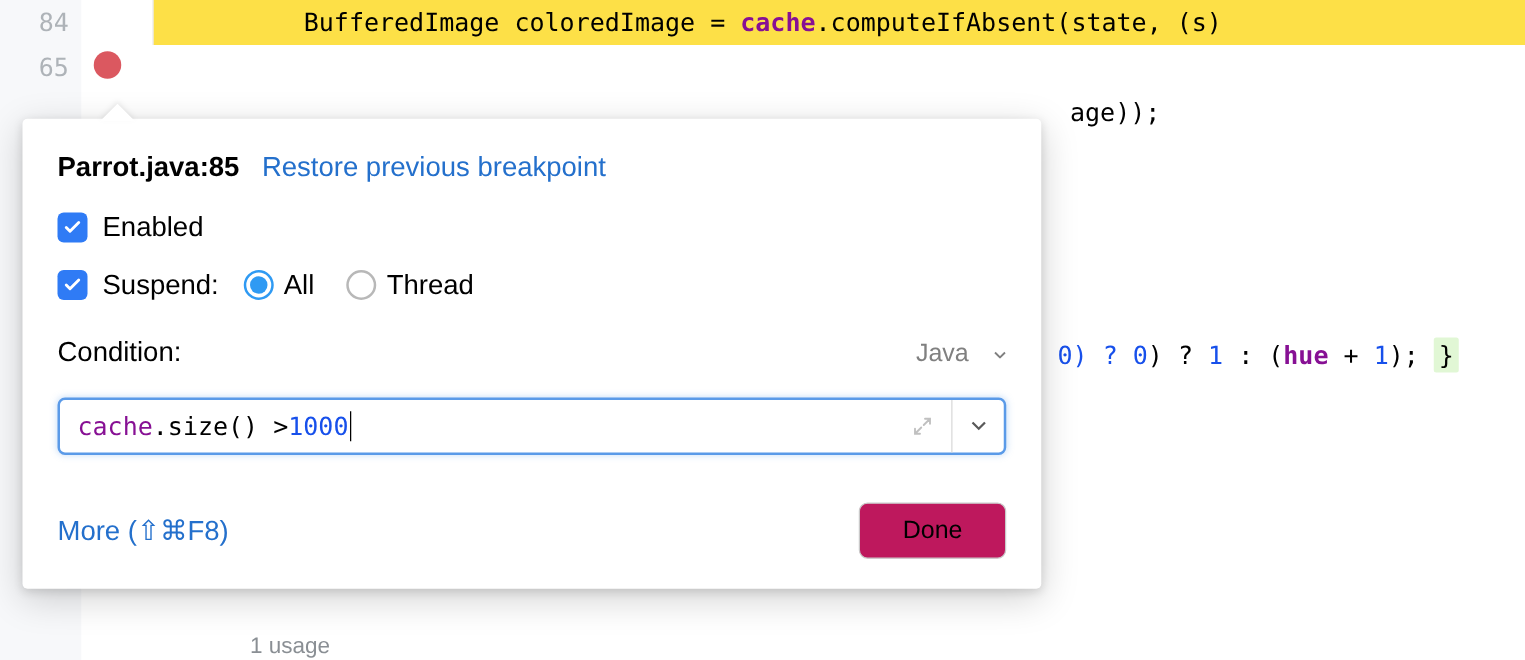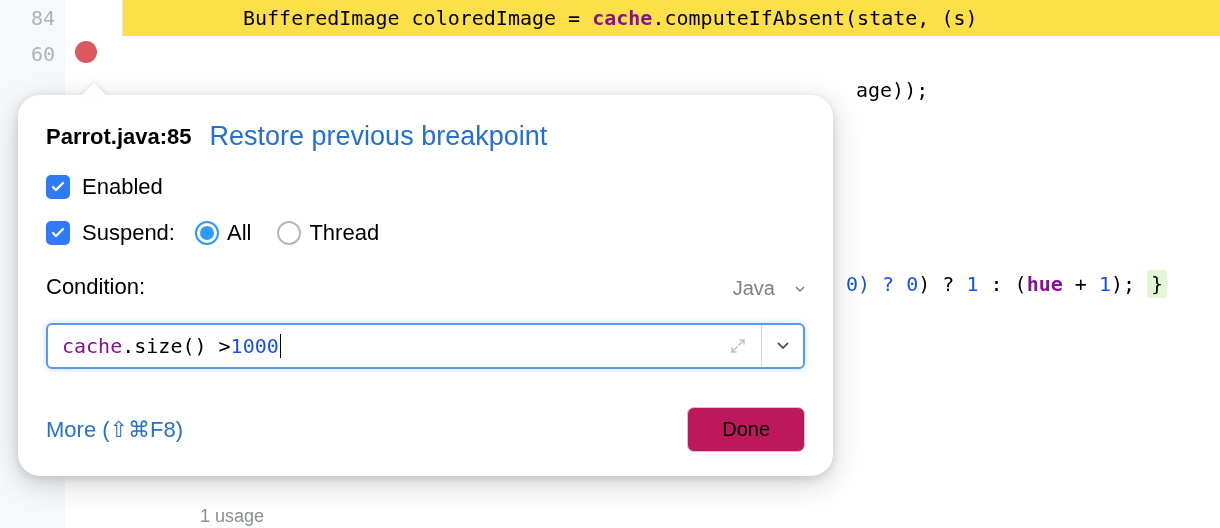--- a/index.html
+++ b/index.html
@@ -78,21 +78,21 @@
       color: #8a8f94;
       font-size: 18px;
       font-family: -apple-system, sans-serif;
     }
     .popup {
       position: absolute;
       left: 18px;
       top: 95px;
       width: 815px;
       background: #ffffff;
-      border-radius: 22px;
+      border-radius: 4px;
       box-shadow: 0 8px 30px rgba(0,0,0,0.18), 0 2px 8px rgba(0,0,0,0.12);
       padding: 26px 28px 24px 28px;
     }
     .popup-arrow {
       position: absolute;
       top: -12px;
       left: 62px;
       width: 0;
       height: 0;
       border-left: 14px solid transparent;
@@ -105,21 +105,21 @@
       align-items: center;
       gap: 18px;
       margin-bottom: 22px;
     }
     .popup-title {
       font-size: 22px;
       font-weight: 700;
       color: #000;
     }
     .popup-link {
-      font-size: 27px;
+      font-size: 22px;
       color: #2470cc;
       cursor: pointer;
       text-align: right;
     }
     .popup-row {
       display: flex;
       align-items: center;
       margin-bottom: 20px;
       font-size: 22px;
       color: #000;
@@ -254,21 +254,21 @@
       padding: 2px 4px;
       border-radius: 2px;
     }
   </style>
 </head>
 <body>
 
 <div class="editor-area">
   <div class="gutter">
     <div class="gutter-line">84</div>
-    <div class="gutter-line">60</div>
+    <div class="gutter-line">65</div>
   </div>
   <div class="breakpoint-marker"></div>
   <div class="code-area">
     <div class="code-line highlighted">
       <span>BufferedImage coloredImage = </span><span class="kw-field">cache</span><span>.computeIfAbsent(state, (s)</span>
     </div>
   </div>
 
   <div class="code-right-frag" style="left:856px; top:78px;">
     <span>age));</span>

